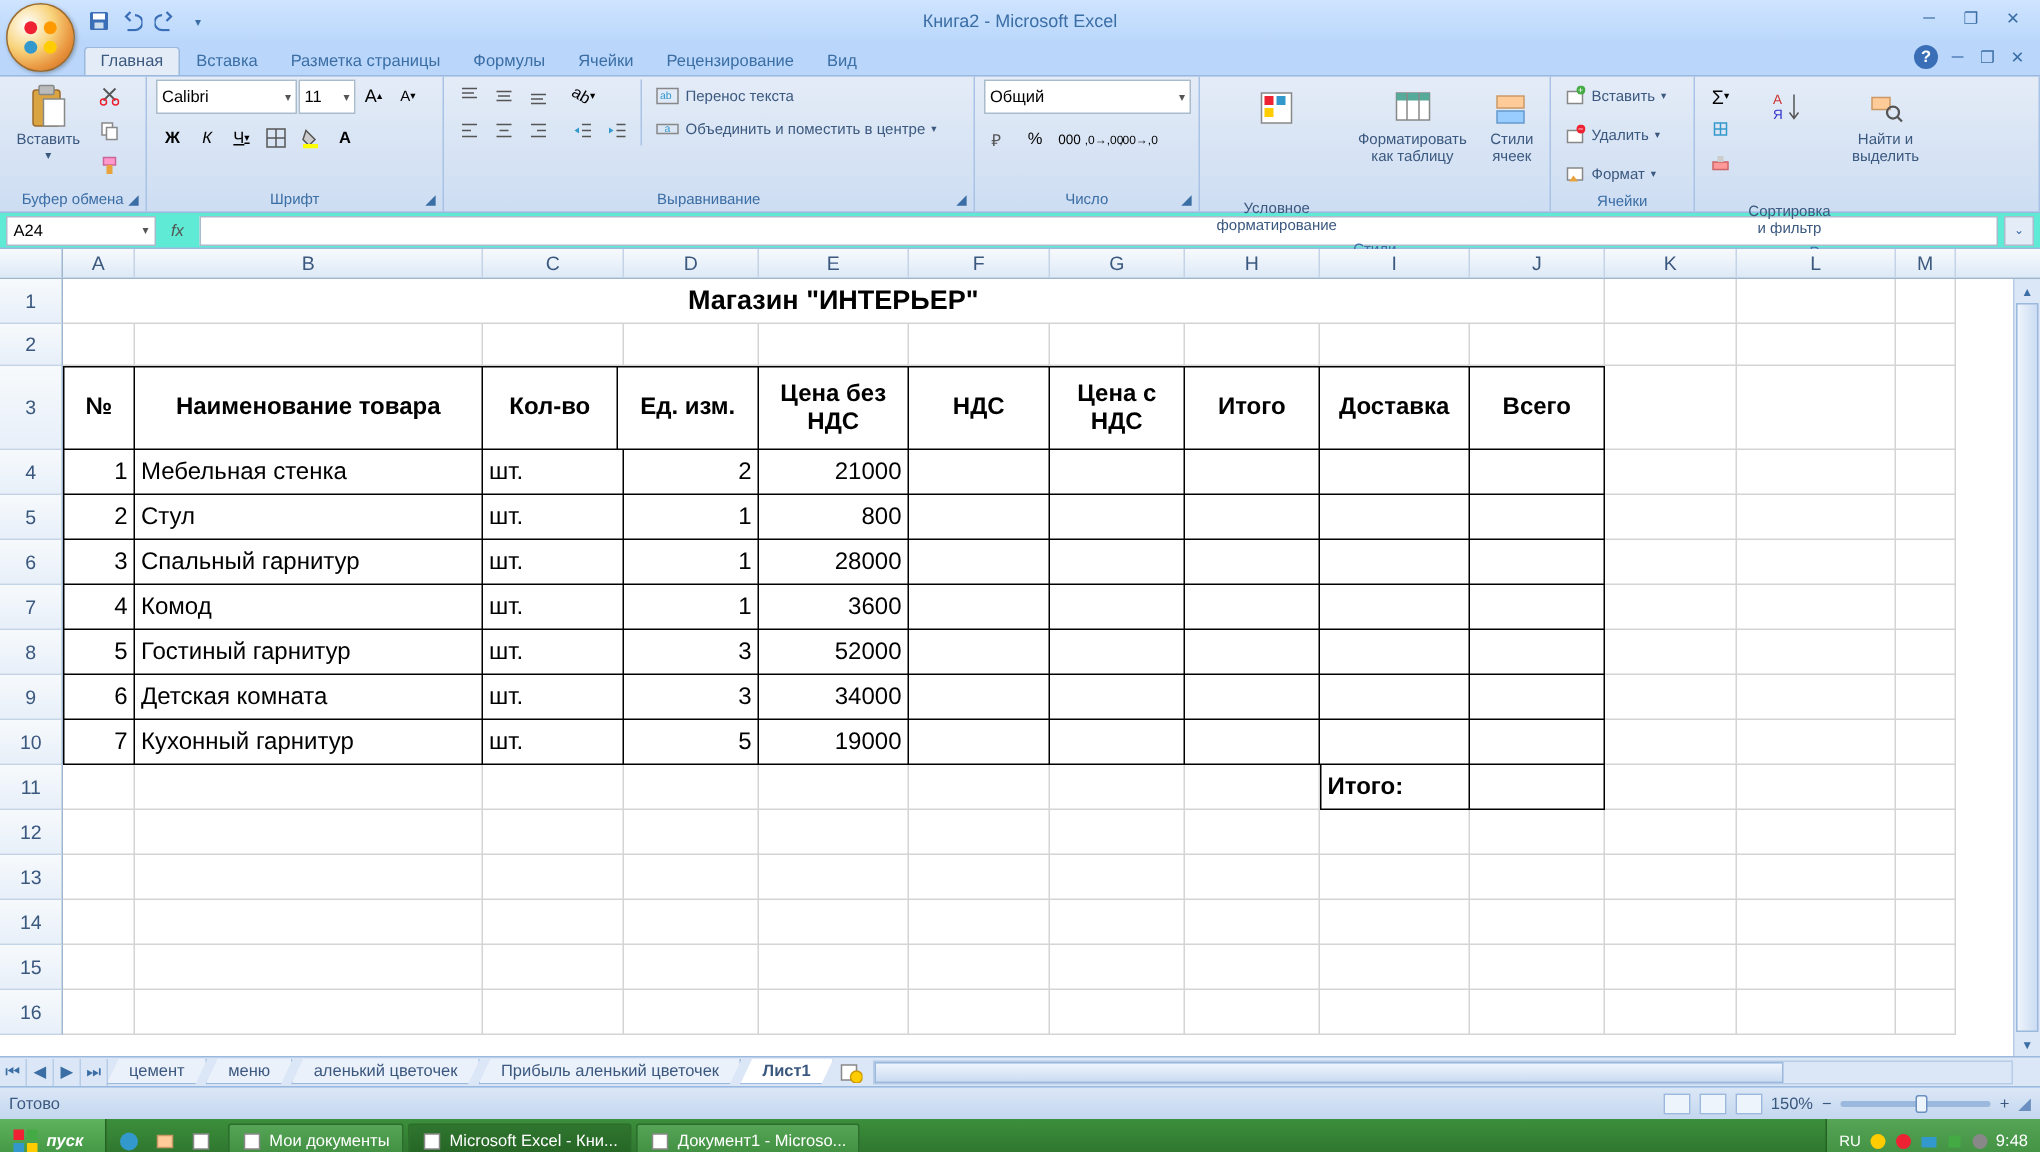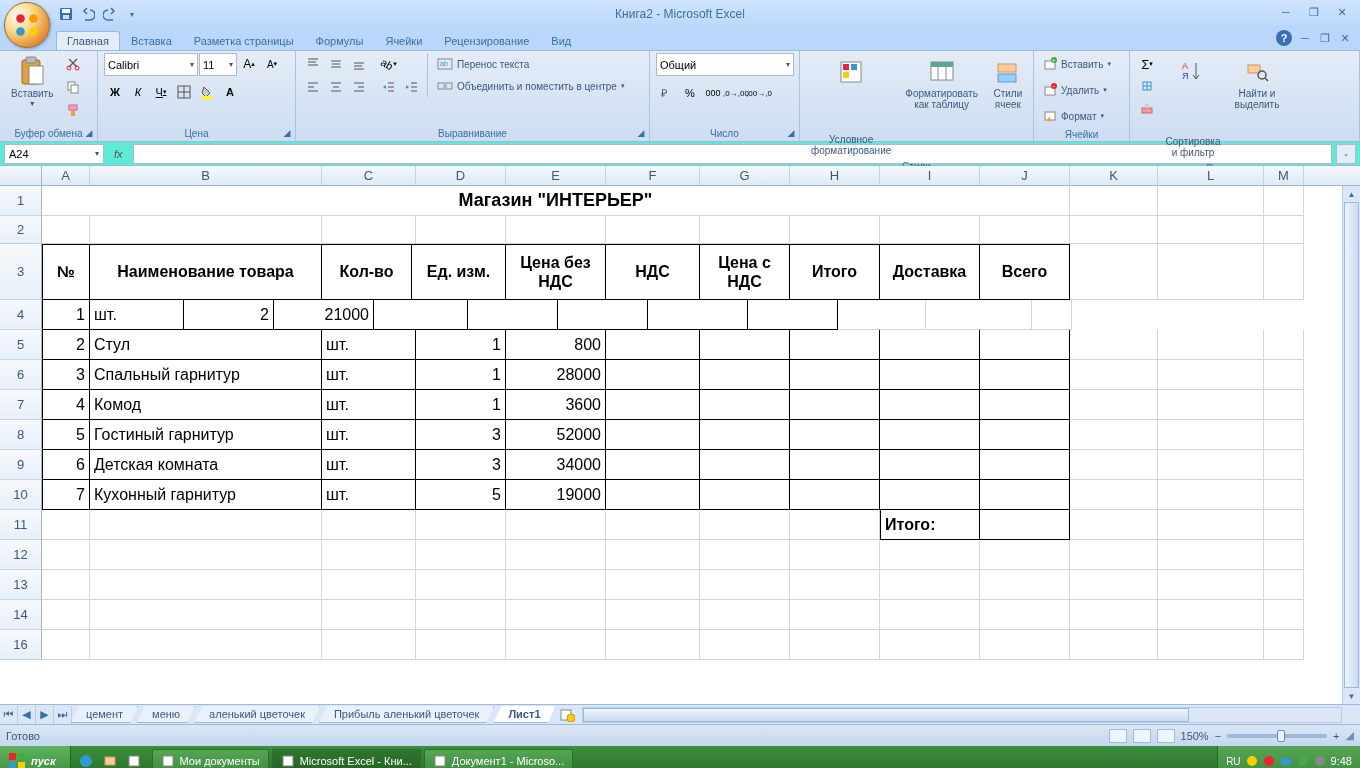--- a/index.html
+++ b/index.html
@@ -214,21 +214,21 @@
             <svg width="14" height="14">
               <path d="M4 2l6 6-4 4-4-4z" fill="#ccc" stroke="#555"></path>
               <rect x="2" y="11" width="10" height="3" fill="#ff0"></rect>
             </svg>
           </div>
         <div class="rbtn-sm">
             <span style="color:#000;font-weight:bold;">A</span>
           </div>
       </div>
     </div>
-    <div class="group-label">Цена</div>
+    <div class="group-label">Шрифт</div>
     <div class="expand">◢</div>
   </div>
 
   <div class="group" style="width:354px;">
     <div class="group-body">
       <div style="display:flex;flex-direction:column;">
         <div class="rbtn-row">
           <div class="rbtn-sm">
               <svg width="14" height="14">
                 <line x1="2" y1="2" x2="12" y2="2" stroke="#555"></line>
@@ -524,20 +524,21 @@
           <div class="cell bold center b-t b-b b-r" style="width: 90px;">Всего</div>
           <div class="cell " style="width: 88px;"></div>
           <div class="cell " style="width: 106px;"></div>
           <div class="cell " style="width: 40px;"></div>
         </div>
       </div>
       <div class="rowwrap">
         <div class="rh" style="height: 30px;">4</div>
         <div class="row" style="height: 30px; flex: 1 1 0%;">
           <div class="cell b-b b-l b-r right" style="width: 48px;">1</div>
+          <div class="cell b-b b-r" style="width: 232px;">Мебельная стенка</div>
           <div class="cell b-b b-r" style="width: 94px;">шт.</div>
           <div class="cell b-b b-r right" style="width: 90px;">2</div>
           <div class="cell b-b b-r right" style="width: 100px;">21000</div>
           <div class="cell b-b b-r" style="width: 94px;"></div>
           <div class="cell b-b b-r" style="width: 90px;"></div>
           <div class="cell b-b b-r" style="width: 90px;"></div>
           <div class="cell b-b b-r" style="width: 100px;"></div>
           <div class="cell b-b b-r" style="width: 90px;"></div>
           <div class="cell " style="width: 88px;"></div>
           <div class="cell " style="width: 106px;"></div>
@@ -701,20 +702,38 @@
           <div class="cell " style="width: 90px;"></div>
           <div class="cell " style="width: 100px;"></div>
           <div class="cell " style="width: 90px;"></div>
           <div class="cell " style="width: 88px;"></div>
           <div class="cell " style="width: 106px;"></div>
           <div class="cell " style="width: 40px;"></div>
         </div>
       </div>
       <div class="rowwrap">
         <div class="rh" style="height: 30px;">14</div>
+        <div class="row" style="height: 30px; flex: 1 1 0%;">
+          <div class="cell " style="width: 48px;"></div>
+          <div class="cell " style="width: 232px;"></div>
+          <div class="cell " style="width: 94px;"></div>
+          <div class="cell " style="width: 90px;"></div>
+          <div class="cell " style="width: 100px;"></div>
+          <div class="cell " style="width: 94px;"></div>
+          <div class="cell " style="width: 90px;"></div>
+          <div class="cell " style="width: 90px;"></div>
+          <div class="cell " style="width: 100px;"></div>
+          <div class="cell " style="width: 90px;"></div>
+          <div class="cell " style="width: 88px;"></div>
+          <div class="cell " style="width: 106px;"></div>
+          <div class="cell " style="width: 40px;"></div>
+        </div>
+      </div>
+      <div class="rowwrap">
+        <div class="rh" style="height: 30px;">15</div>
         <div class="row" style="height: 30px; flex: 1 1 0%;">
           <div class="cell " style="width: 48px;"></div>
           <div class="cell " style="width: 232px;"></div>
           <div class="cell " style="width: 94px;"></div>
           <div class="cell " style="width: 90px;"></div>
           <div class="cell " style="width: 100px;"></div>
           <div class="cell " style="width: 94px;"></div>
           <div class="cell " style="width: 90px;"></div>
           <div class="cell " style="width: 90px;"></div>
           <div class="cell " style="width: 100px;"></div>

